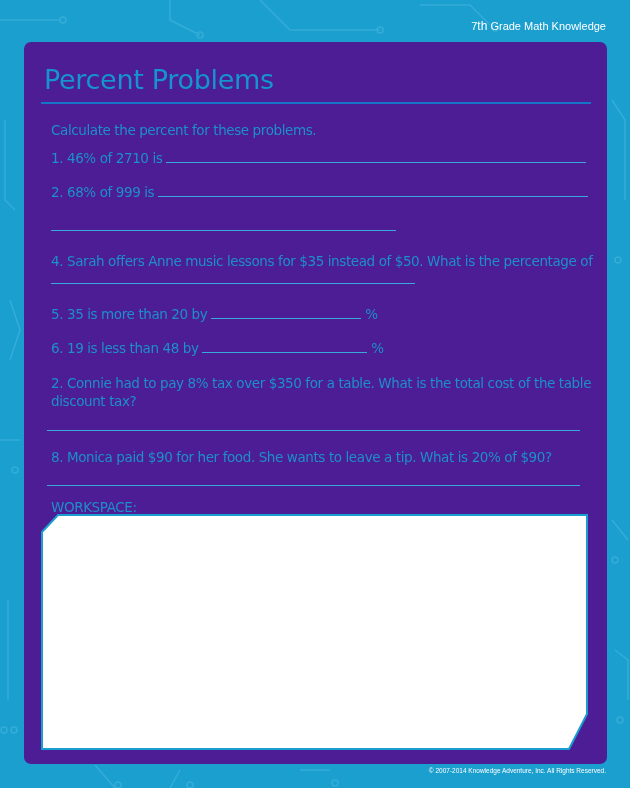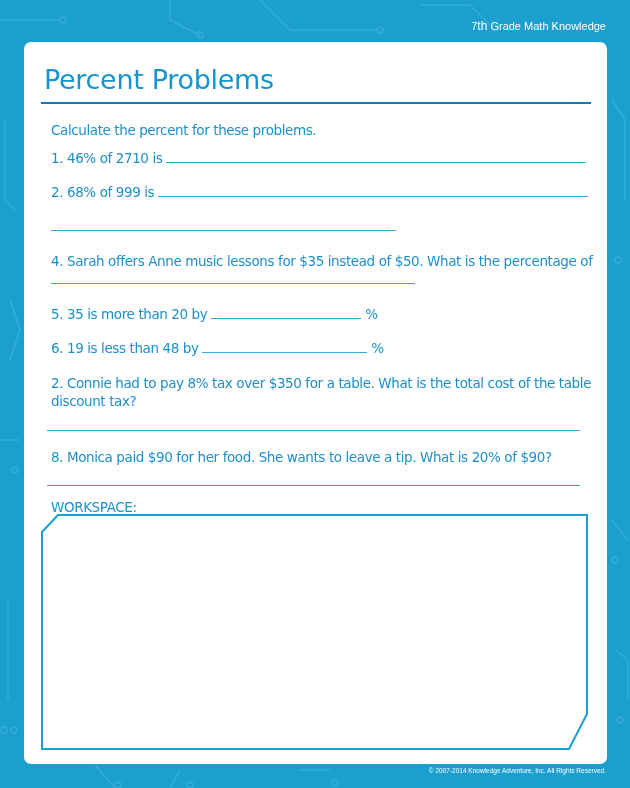--- a/index.html
+++ b/index.html
@@ -17,21 +17,21 @@
       text-shadow: 1px 1px 0 #1c3d8f, -1px 1px 0 #1c3d8f, 1px -1px 0 #1c3d8f, -1px -1px 0 #1c3d8f, 2px 2px 0 #0b2c6e;
       margin-top: 42px;
     }
     .grade {
       position: absolute; right: 24px; top: 19px;
       color: #ffffff; font-size: 11px;
     }
     .grade sup { font-size: 12px; vertical-align: 0; }
     .sheet {
       position: absolute; left: 24px; top: 42px; width: 583px; height: 722px;
-      background: #ffffff; border-radius: 7px;
+      background: #4c1d95; border-radius: 7px;
     }
     .title {
       position: absolute; left: 20px; top: 22px;
       font-size: 27px; color: #1594cd; font-family: "DejaVu Sans", sans-serif;
       font-weight: normal; letter-spacing: -0.3px;
     }
     .title-rule {
       position: absolute; left: 17px; top: 60px; width: 550px; height: 2px;
       background: #1476c4;
     }

